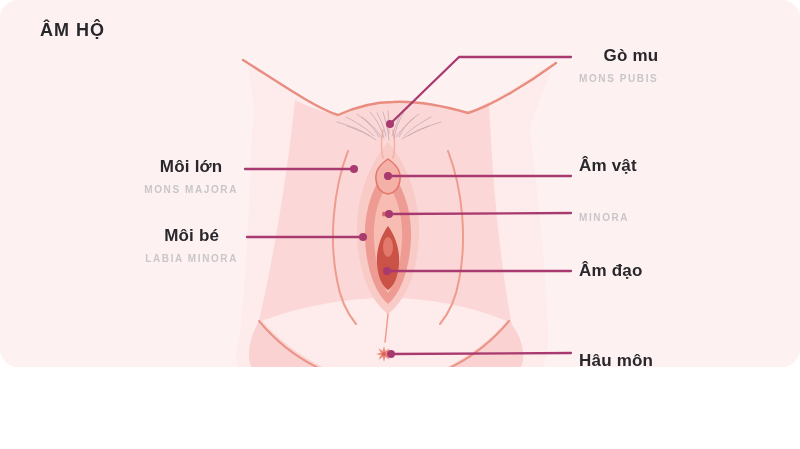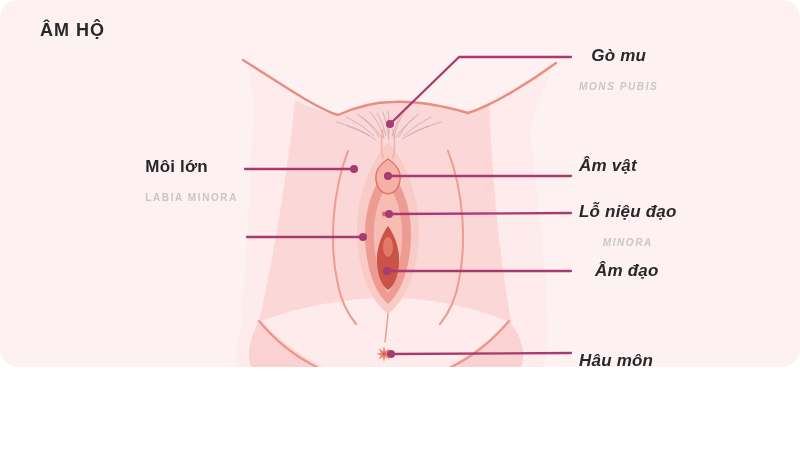--- a/index.html
+++ b/index.html
@@ -18,24 +18,24 @@
     font-size:18px;font-weight:bold;letter-spacing:1px;
     color:var(--label_text);
   }
   .lbl{position:absolute;line-height:1;}
   .lbl .vi{
     font-size:17px;font-weight:bold;color:var(--label_text);
     letter-spacing:.2px;white-space:nowrap;display:block;
   }
   .lbl .en{
     font-size:10px;font-weight:bold;color:var(--label_sub);
-    letter-spacing:1.6px;margin-top:18px;white-space:nowrap;display:block;
+    letter-spacing:1.6px;margin-top:10px;white-space:nowrap;display:block;
   }
-  .lbl.left{right:562px;text-align:left;}
-  .lbl.right{left:579px;text-align:center;font-style:italic;}
+  .lbl.left{right:562px;text-align:center;}
+  .lbl.right{left:579px;text-align:right;}
 
   
   .fill-sil{fill:var(--body_light);}
   .fill-body{fill:var(--body);}
   .fill-butt{fill:var(--buttock);}
   .fill-perineum{fill:var(--body_light);}
   .stroke-outline{stroke:var(--outline);stroke-width:2.4;fill:none;stroke-linecap:round;}
   .stroke-fold{stroke:var(--outline);stroke-width:2;fill:none;stroke-linecap:round;opacity:.9;}
   .stroke-crease{stroke:var(--crease);stroke-width:2;fill:none;stroke-linecap:round;}
   .fill-almond{fill:var(--almond);}
@@ -154,34 +154,37 @@
       <circle class="ldot" cx="389" cy="214" r="4"></circle>
       <circle class="ldot" cx="387" cy="271" r="4"></circle>
       <circle class="ldot" cx="391" cy="354" r="4"></circle>
     </g>
   </svg>
 
   <div class="title">ÂM HỘ</div>
 
   <div class="lbl left" style="top:158px;">
     <span class="vi">Môi lớn</span>
+    <span class="en">MONS MAJORA</span>
+  </div>
+  <div class="lbl left" style="top:227px;">
+    <span class="vi">Môi bé</span>
     <span class="en">LABIA MINORA</span>
   </div>
 
   <div class="lbl right" style="top:47px;">
     <span class="vi">Gò mu</span>
     <span class="en">MONS PUBIS</span>
   </div>
   <div class="lbl right" style="top:157px;">
     <span class="vi">Âm vật</span>
   </div>
   <div class="lbl right" style="top:203px;">
-    <span class="vi">Lỗ niệu đạo</span>
     <span class="en">MINORA</span>
   </div>
-  <div class="lbl right" style="top:262px;margin-left:16px;">
+  <div class="lbl right" style="top:262px;">
     <span class="vi">Âm đạo</span>
   </div>
   <div class="lbl right" style="top:352px;">
     <span class="vi">Hậu môn</span>
   </div>
 
 </div>
 
 </body></html>

